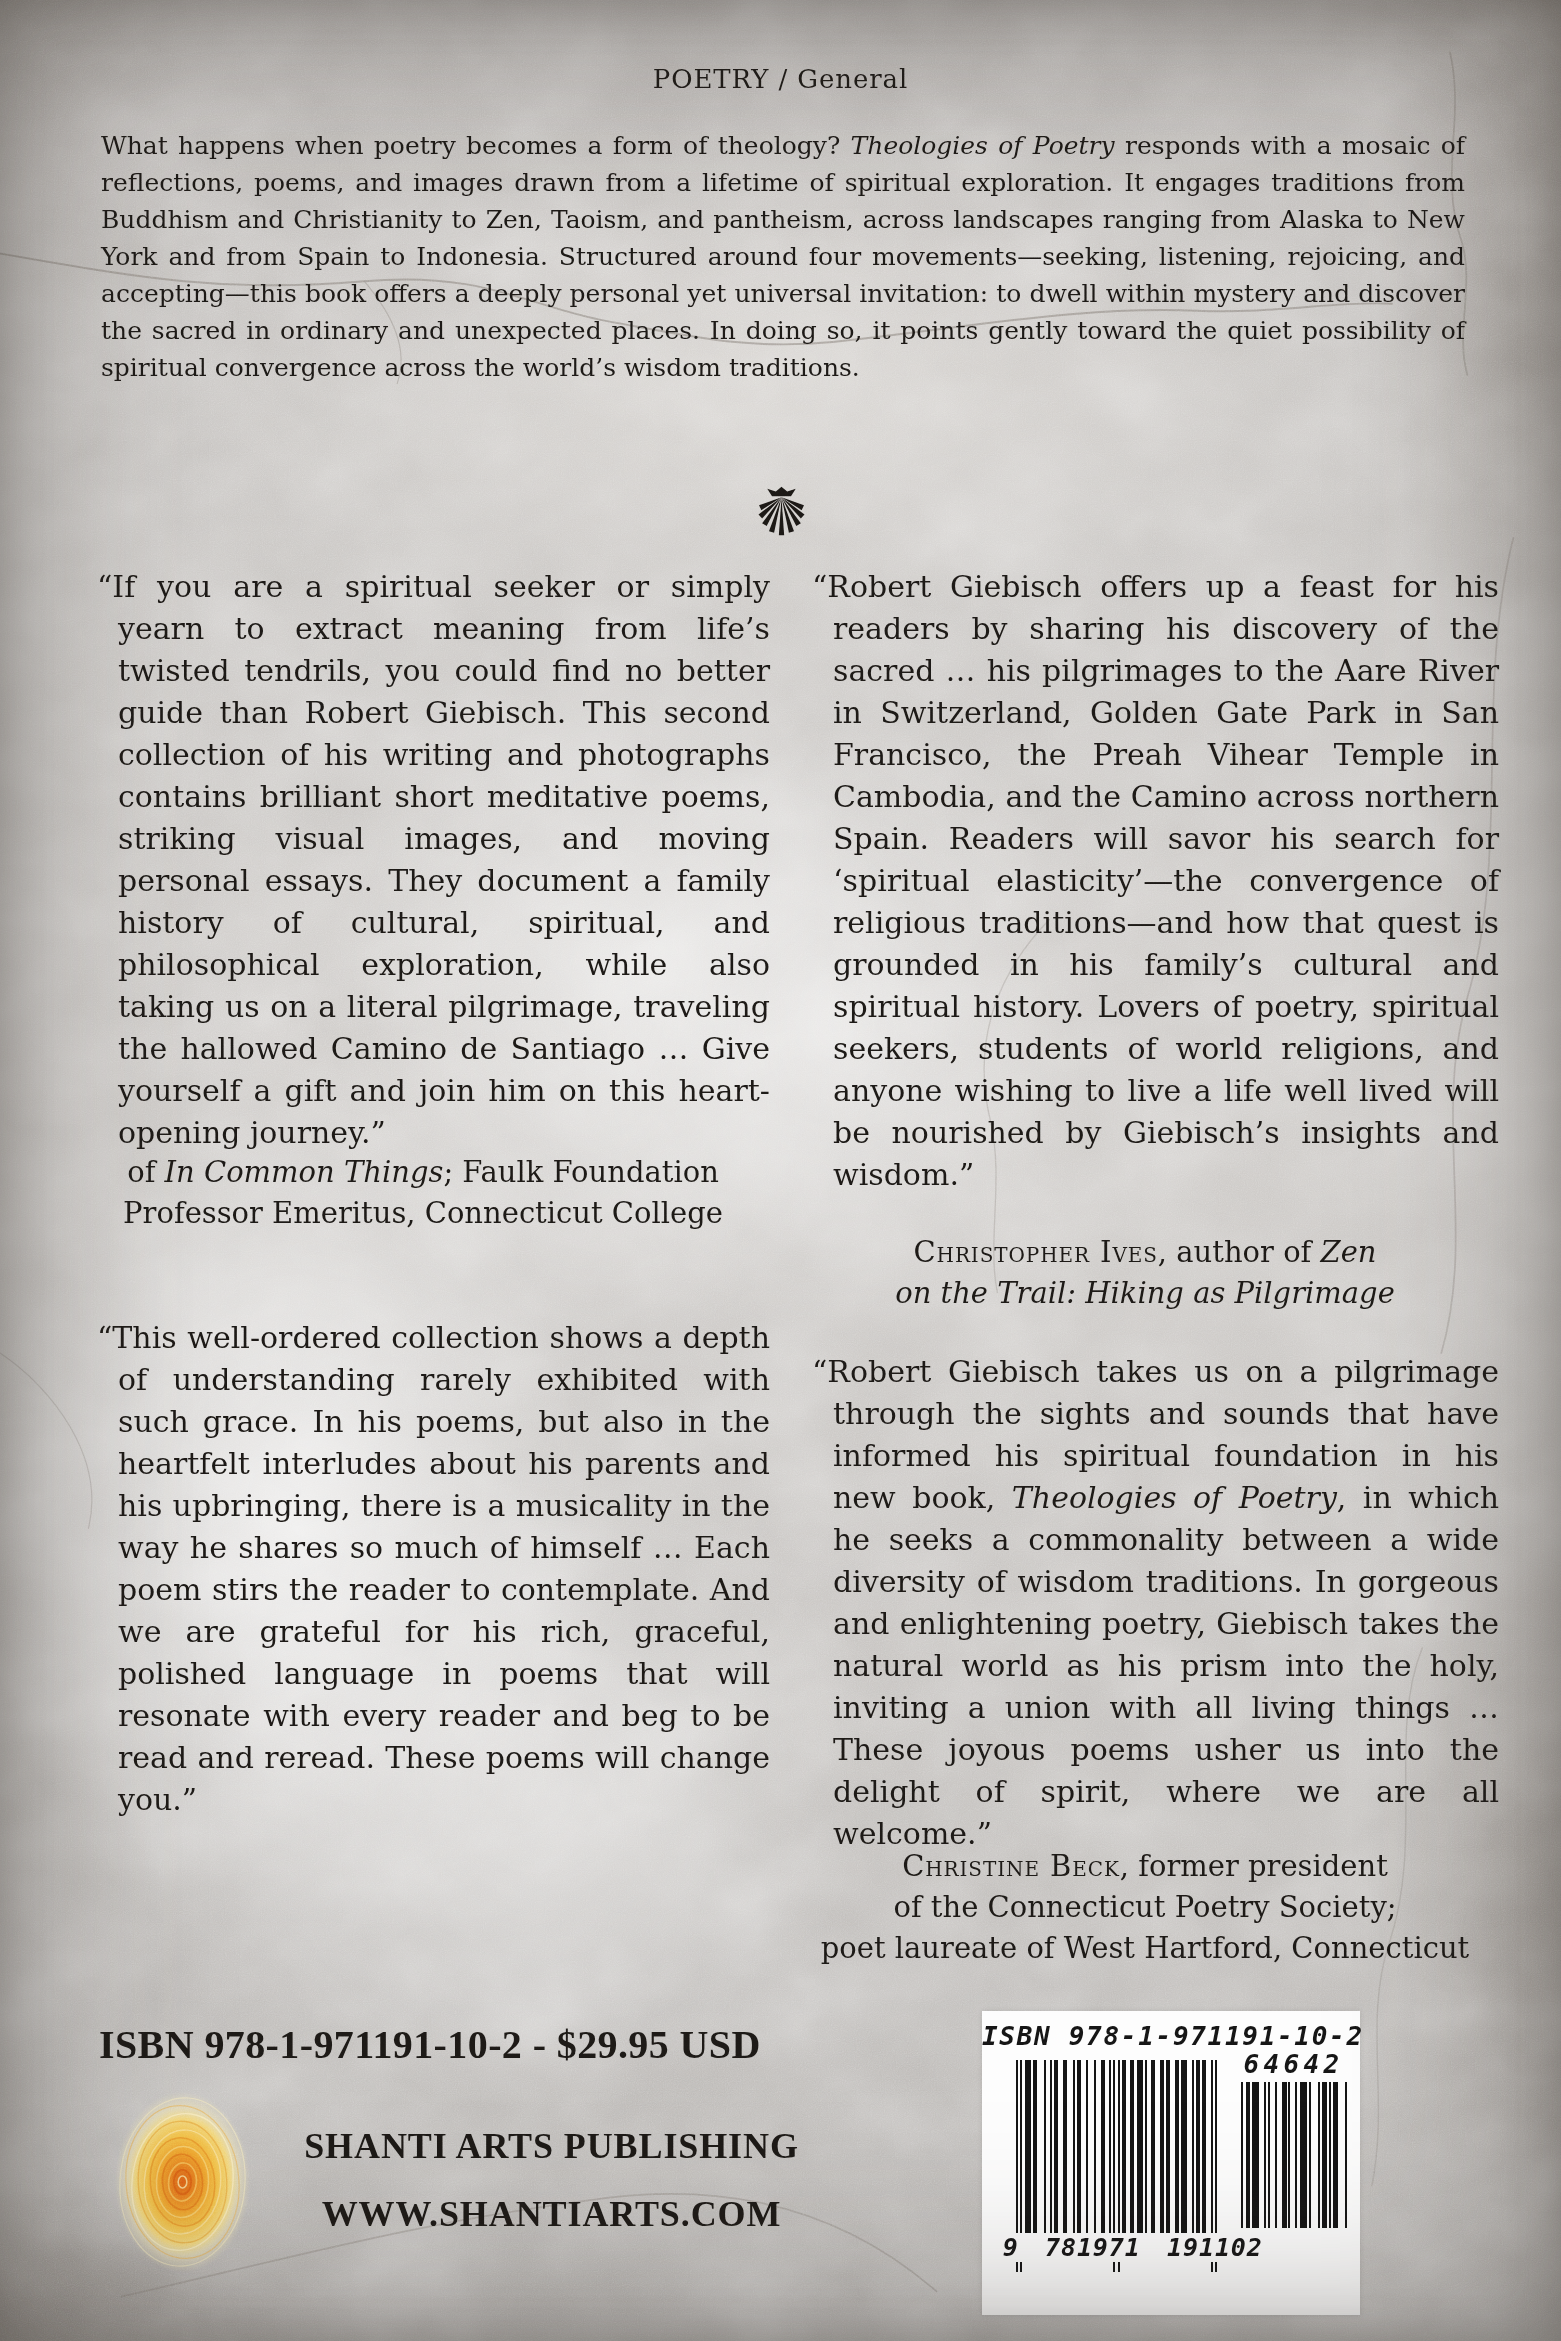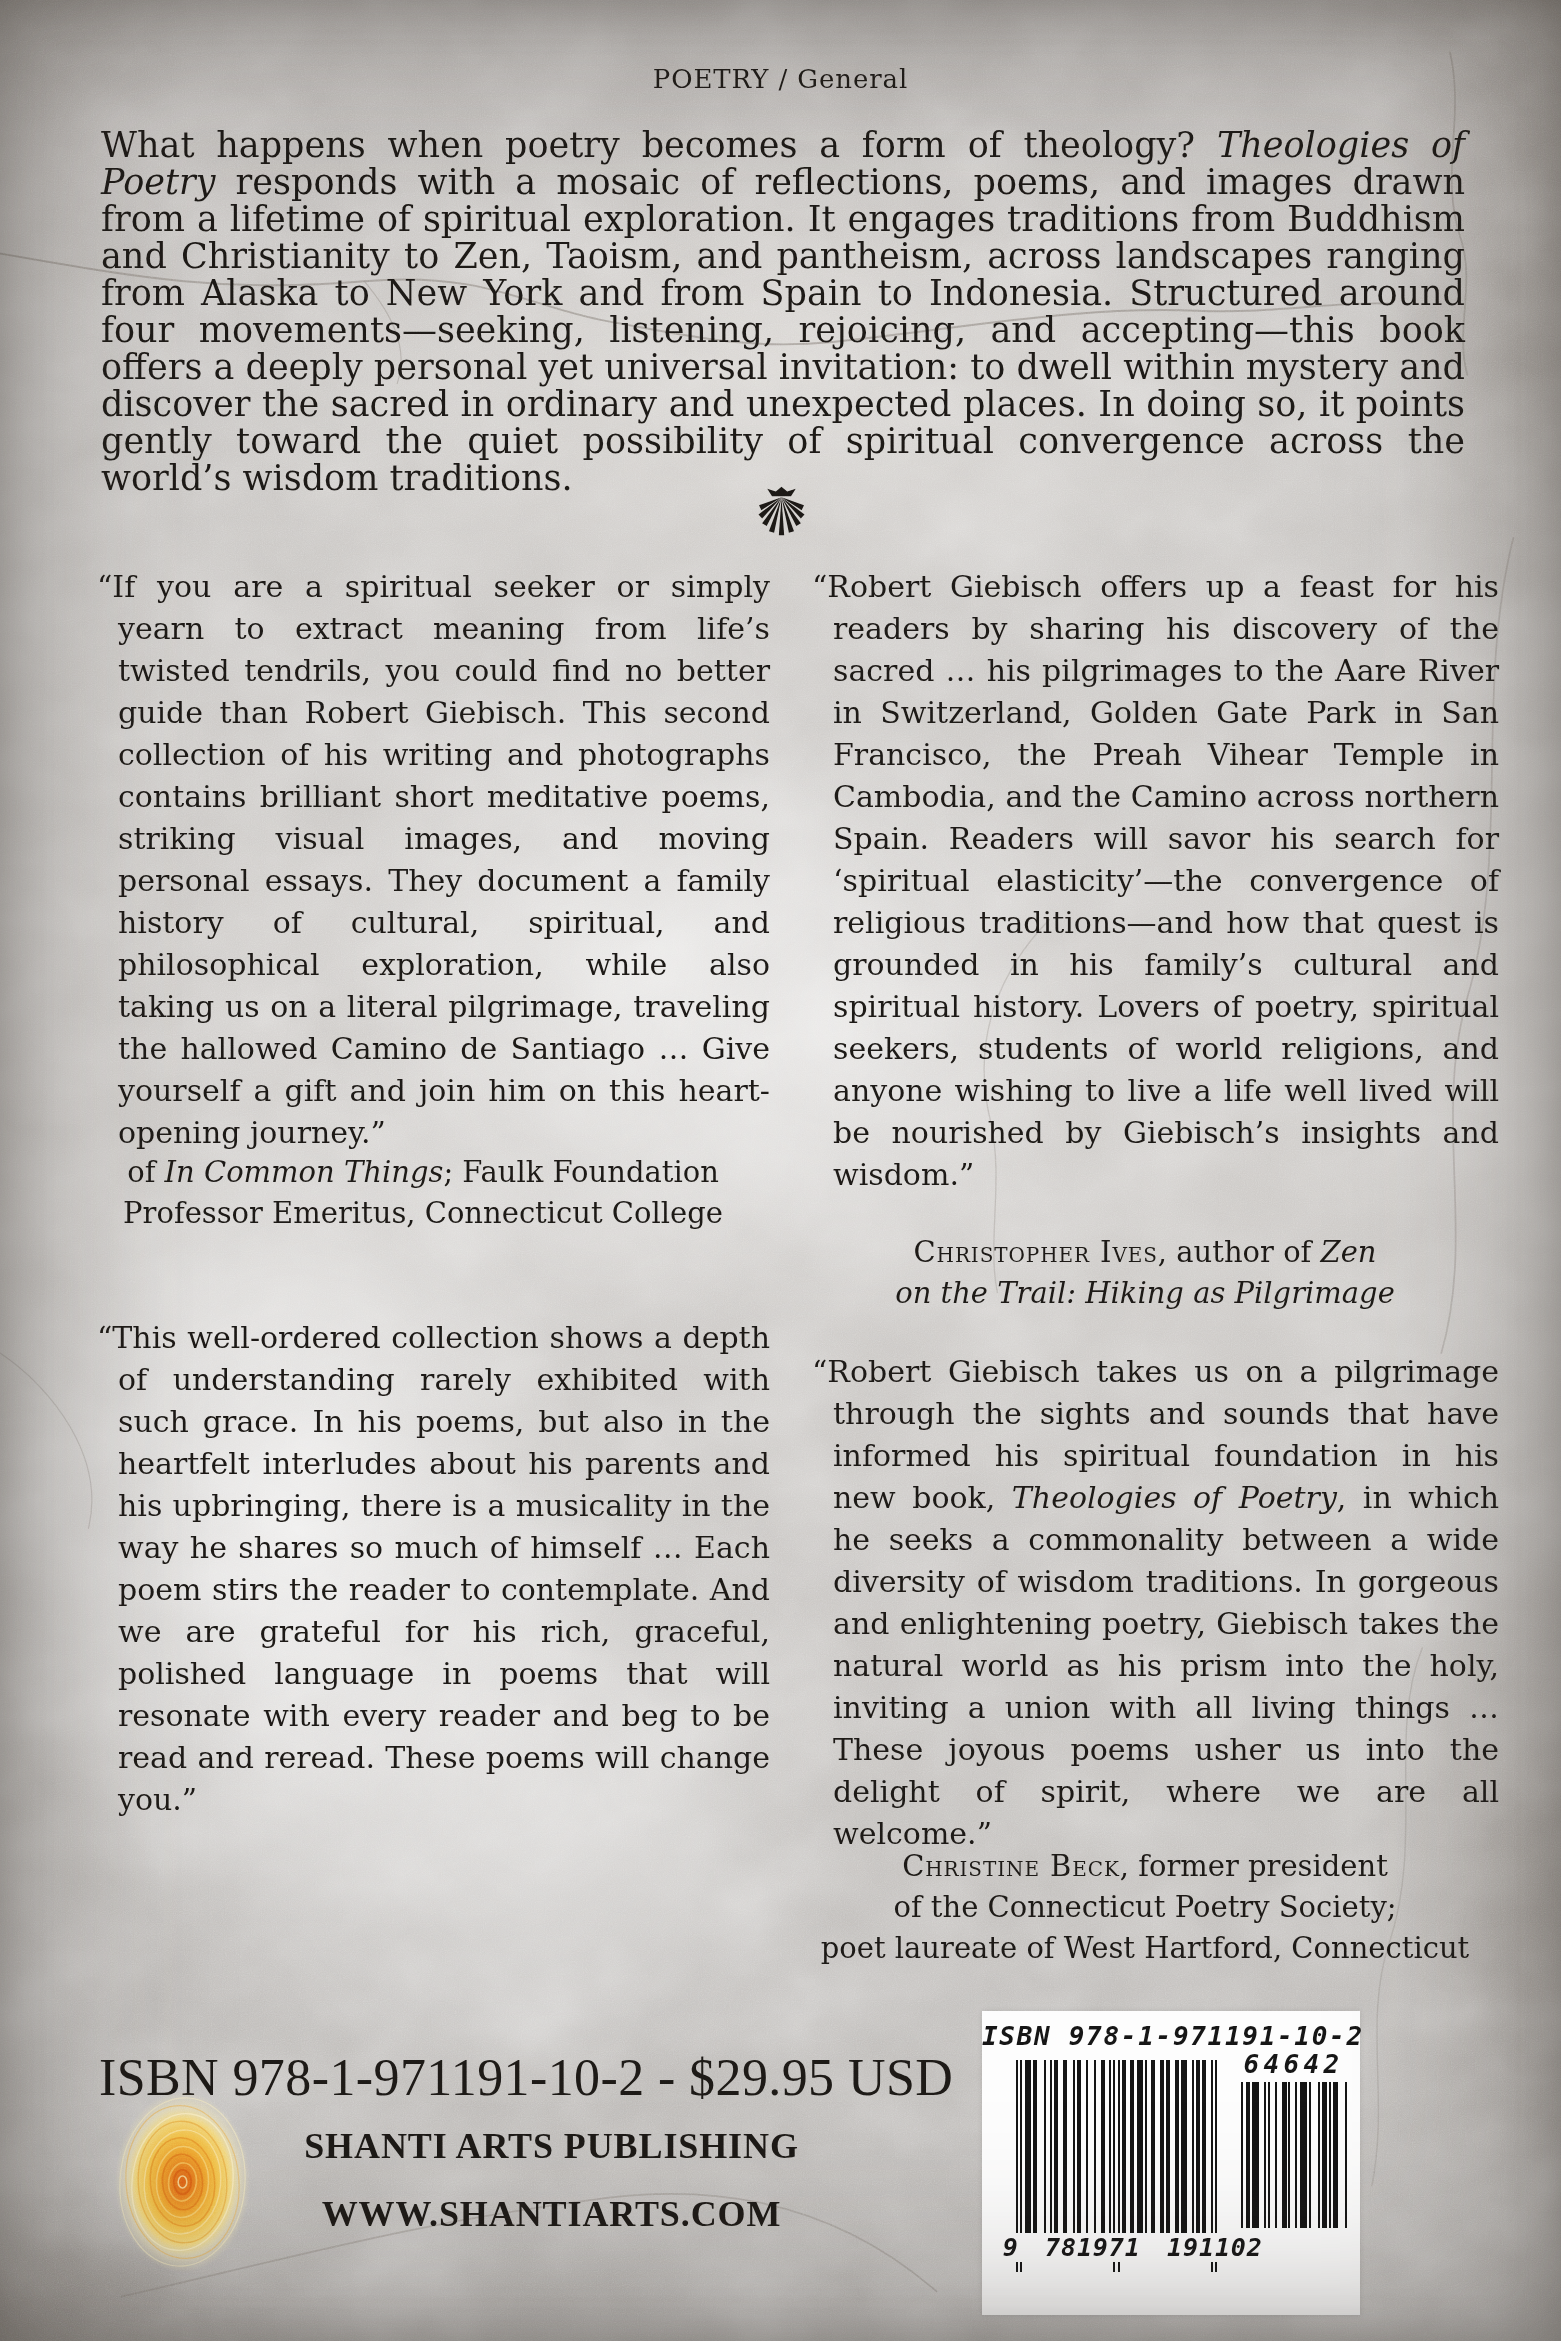--- a/index.html
+++ b/index.html
@@ -21,40 +21,40 @@
   .tex{position:absolute;inset:0;pointer-events:none;}
   .tex.coarse{mix-blend-mode:overlay;opacity:.5;}
   .tex.fine{mix-blend-mode:overlay;opacity:.34;}
   .cracks{position:absolute;inset:0;pointer-events:none;}
   .vignette{position:absolute;inset:0;pointer-events:none;
             box-shadow:inset 0 0 200px rgba(58,52,46,.5), inset 0 0 52px rgba(70,64,58,.28);}
 
   .category{position:absolute;top:64px;left:0;width:100%;text-align:center;
             font-size:26px;letter-spacing:0.9px;}
   .intro{position:absolute;left:101px;top:127px;width:1364px;margin:0;
-         font-size:35px;line-height:37px;text-align:justify;}
+         font-size:25px;line-height:37px;text-align:justify;}
   .shell{position:absolute;left:753px;top:482px;width:57px;height:61px;}
 
   .quote{position:absolute;margin:0;font-size:30px;line-height:42px;
          text-align:justify;padding-left:21px;text-indent:-21px;}
   .lq1{left:97px;top:566px;width:652px;}
   .lq2{left:97px;top:1317px;width:652px;}
   .rq1{left:812px;top:566px;width:666px;}
   .rq2{left:812px;top:1351px;width:666px;}
 
   .attr{position:absolute;text-align:center;font-size:29px;line-height:41px;}
   .la1{left:97px;top:1152px;width:652px;}
   .la2{left:97px;top:1806px;width:652px;}
   .ra1{left:812px;top:1232px;width:666px;}
   .ra2{left:812px;top:1846px;width:666px;}
   .seg-italic{font-style:italic;}
   .seg-smallcaps{font-variant:small-caps;letter-spacing:0.9px;}
 
   .isbn-line{position:absolute;left:99px;top:2021px;font-family:"Liberation Serif",serif;
-             font-weight:400;font-size:52px;letter-spacing:0.4px;margin-top:27px;}
+             font-weight:700;font-size:40px;letter-spacing:0.4px;}
   .logo{position:absolute;left:113px;top:2090px;width:139px;height:184px;}
   .pub-name{position:absolute;left:286px;top:2125px;width:531px;text-align:center;
             font-family:"Liberation Serif",serif;font-weight:700;font-size:36px;letter-spacing:0.9px;}
   .pub-web{position:absolute;left:286px;top:2193px;width:531px;text-align:center;
            font-family:"Liberation Serif",serif;font-weight:700;font-size:36px;letter-spacing:0.9px;}
 
   .barcode-box{position:absolute;left:982px;top:2011px;width:378px;height:304px;background:#fdfdfd;
                box-shadow:0 0 5.2px rgba(0,0,0,.12);font-style:italic;}
   .bc-isbn{position:absolute;left:0;top:10.4px;width:100%;text-align:center;
            font-family:"DejaVu Sans Mono","Liberation Mono",monospace;font-weight:700;

